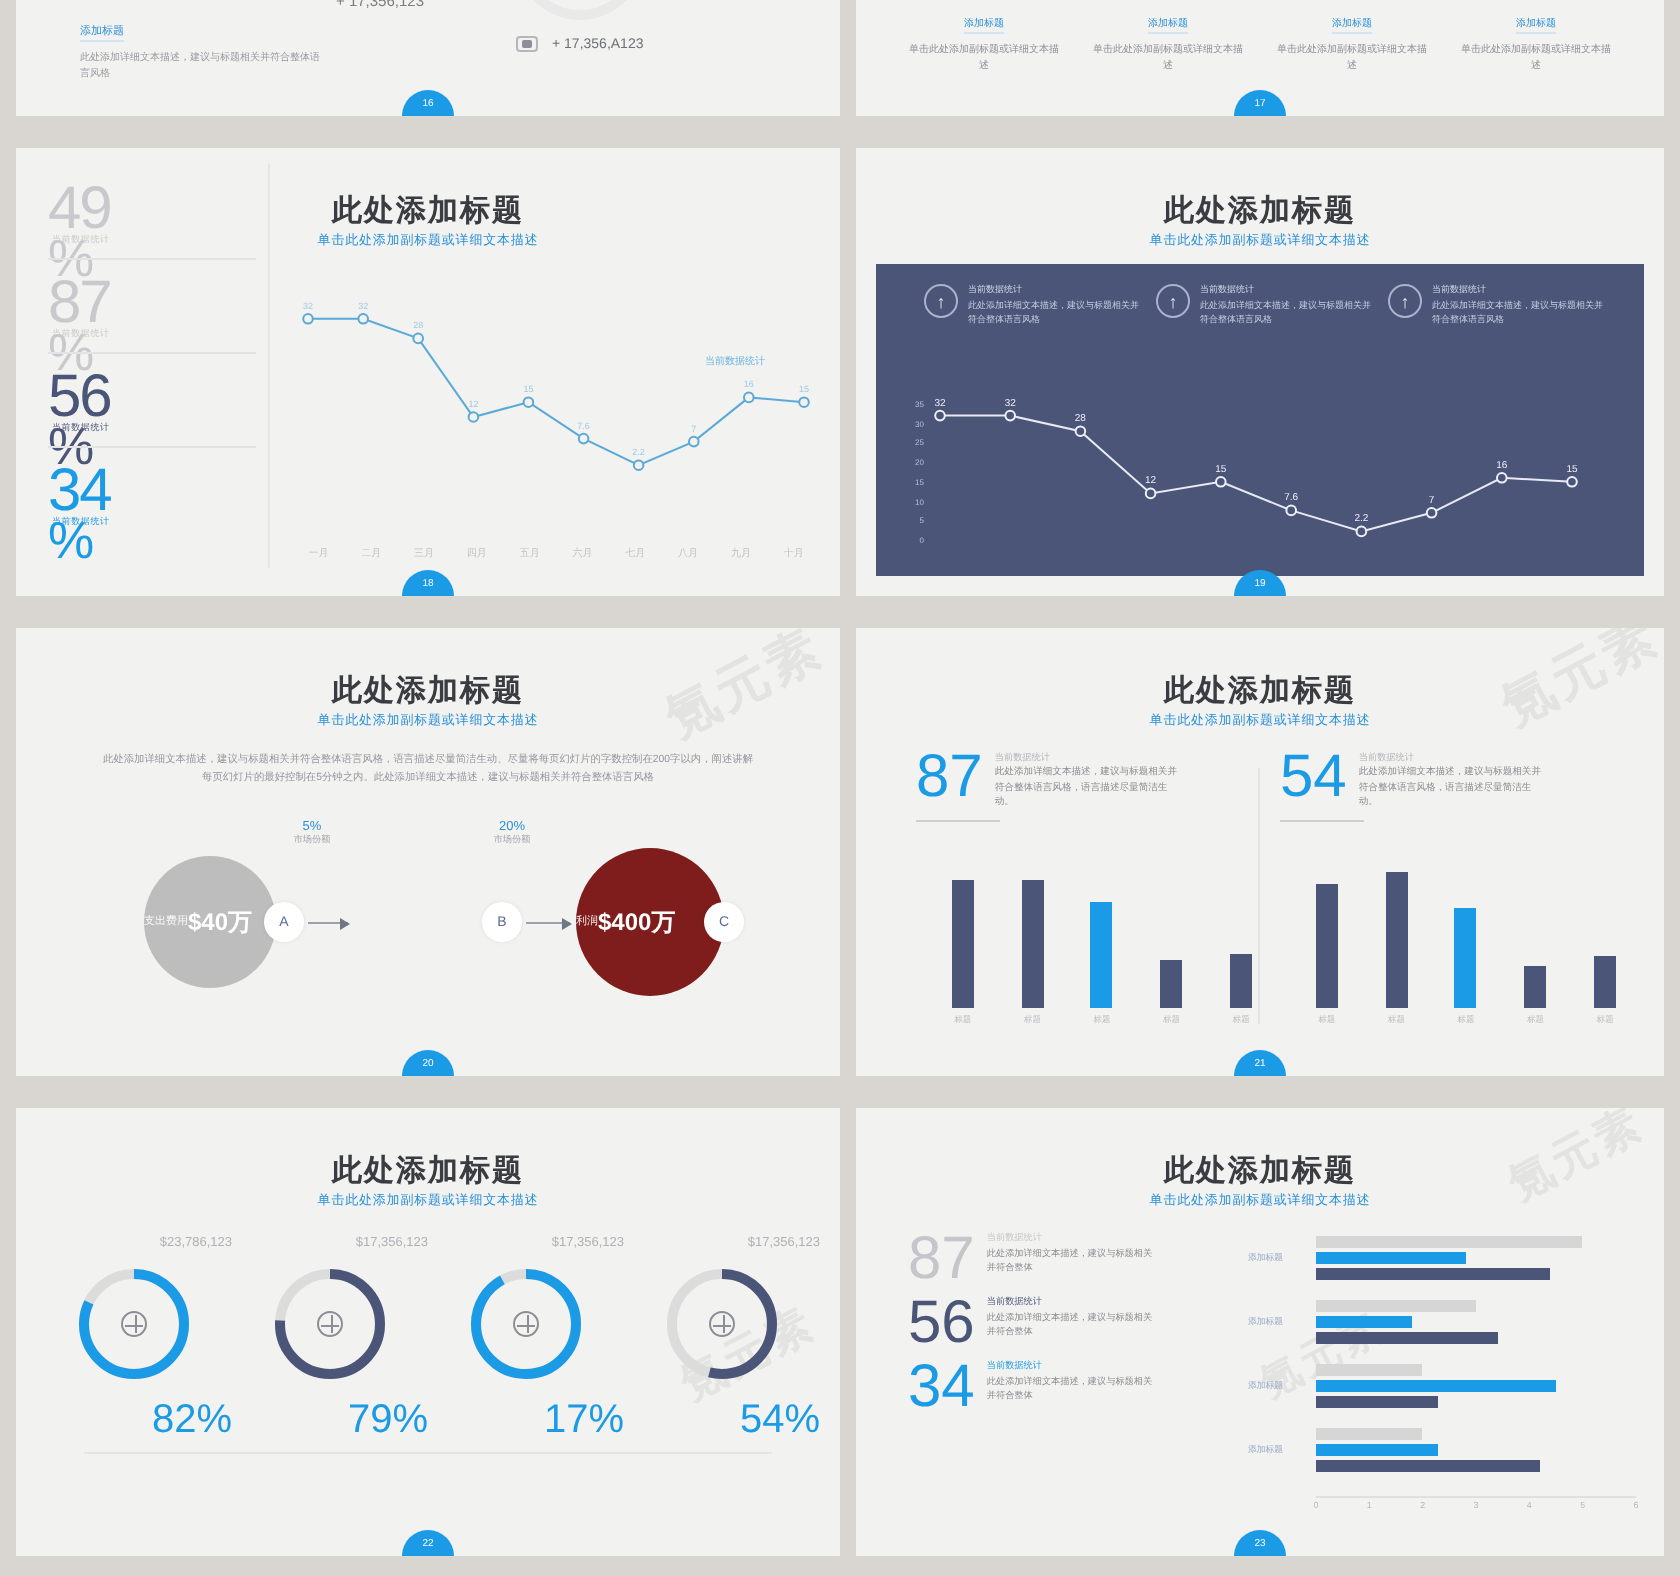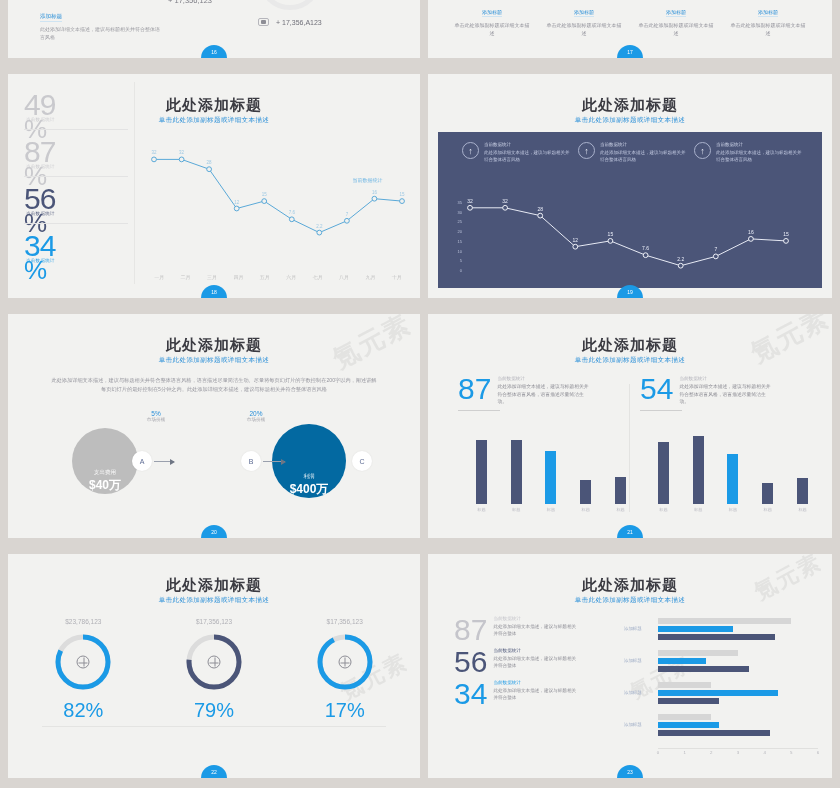--- a/index.html
+++ b/index.html
@@ -83,22 +83,22 @@
   #s19 .chartbox{ position:absolute; left:26px; right:10px; top:56px; bottom:6px;}
   #s19 .yaxis{ position:absolute; left:-18px; top:0; bottom:0; width:16px;}
   #s19 .yaxis span{ position:absolute; right:0; color:#b9c0d8; font-size:4px; transform:translateY(-50%);}
 
   
   #s20{ left:8px; top:314px; width:412px; height:224px;}
   #s20 .title{ top:22px; font-size:15px;}
   #s20 .subtitle{ top:42px; font-size:6.5px;}
   #s20 .para{ position:absolute; left:42px; right:42px; top:62px; text-align:center;
      color:#96969e; font-size:5.2px; line-height:9px;}
-  #s20 .stage{ position:absolute; border-radius:50%; display:flex; flex-direction:column;
-     align-items:center; justify-content:flex-end; color:#fff;}
+  #s20 .stage{ position:absolute; border-radius:50%; display:flex; flex-direction:row;
+     align-items:center; justify-content:flex-start; color:#fff;}
   #s20 .stage .cap{ font-size:5.5px; opacity:.92; margin-bottom:1px;}
   #s20 .stage .val{ font-size:12px; font-weight:bold;}
   #s20 .conn{ position:absolute; width:20px; height:20px; border-radius:50%;
      background:#fff; box-shadow:0 0 2px rgba(0,0,0,.08);
      display:flex; align-items:center; justify-content:center;
      color:#5d6b93; font-size:7px;}
   #s20 .arr{ position:absolute; height:1px; background:#9aa0ad;}
   #s20 .arr:after{ content:""; position:absolute; right:-1px; top:-2.5px;
      border-left:5px solid #6f7684; border-top:3px solid transparent; border-bottom:3px solid transparent;}
   #s20 .share{ position:absolute; text-align:center; width:60px;}
@@ -120,21 +120,21 @@
   #s21 .bar{ flex:1; display:flex; flex-direction:column; align-items:center; justify-content:flex-end; height:100%;}
   #s21 .bar i{ display:block; width:11px; }
   #s21 .bar span{ color:#bcbcc4; font-size:4.2px; margin-top:3px;}
   #s21 .vdiv{ position:absolute; left:201px; top:70px; bottom:26px; width:1px; background:#e3e3e1;}
 
   
   #s22{ left:8px; top:554px; width:412px; height:224px;}
   #s22 .title{ top:22px; font-size:15px;}
   #s22 .subtitle{ top:42px; font-size:6.5px;}
   #s22 .donuts{ position:absolute; left:10px; right:10px; top:64px; display:flex;}
-  #s22 .d{ flex:1; text-align:center;}
+  #s22 .d{ flex:1; text-align:right;}
   #s22 .d .amt{ color:#b0b0b6; font-size:6.5px; margin-bottom:8px;}
   #s22 .ringwrap{ position:relative; width:58px; height:58px; margin:0 auto;}
   #s22 .globe{ position:absolute; left:50%; top:50%; transform:translate(-50%,-50%);
      width:13px;height:13px;border-radius:50%; border:1px solid #8d8d95;
      display:flex; align-items:center; justify-content:center;}
   #s22 .globe:before{content:""; position:absolute; left:1px; right:1px; top:50%; height:1px; background:#8d8d95;}
   #s22 .globe:after{content:""; position:absolute; top:1px; bottom:1px; left:50%; width:1px; background:#8d8d95;}
   #s22 .pct{ font-size:20px; margin-top:8px; color:#1b9ae6;}
   #s22 .baseline{ position:absolute; left:34px; right:34px; top:172px; height:1px; background:#e4e4e2;}
 
@@ -350,21 +350,21 @@
     </div>
     <div class="share" style="left:218px; top:96px;">
       <div class="p">20%</div>
       <div class="t">市场份额</div>
     </div>
 
     <div class="stage" id="s20st0" style="left: 64px; top: 114px; width: 66px; height: 66px; background: rgb(189, 189, 189);">
       <div class="cap">支出费用</div>
       <div class="val">$40万</div>
     </div>
-    <div class="stage" id="s20st2" style="left: 264px; top: 110px; width: 74px; height: 74px; background: #0369a1;">
+    <div class="stage" id="s20st2" style="left: 280px; top: 110px; width: 74px; height: 74px; background: #7f1d1d;">
       <div class="cap">利润</div>
       <div class="val">$400万</div>
     </div>
 
     <div class="conn" style="left:124px; top:137px;">A</div>
     <div class="conn" style="left:233px; top:137px;">B</div>
     <div class="conn" style="left:344px; top:137px;">C</div>
 
     <div class="arr" style="left:146px; top:147px; width:20px;"></div>
     <div class="arr" style="left:255px; top:147px; width:22px;"></div>
@@ -471,20 +471,28 @@
           <div class="pct">79%</div>
         </div>
         <div class="d">
           <div class="amt">$17,356,123</div>
           <div class="ringwrap"><svg width="58" height="58" viewBox="0 0 58 58">
               <circle cx="29" cy="29" r="25" fill="none" stroke="#dcdcdc" stroke-width="5"></circle>
               <circle cx="29" cy="29" r="25" fill="none" stroke="#1b9ae6" stroke-width="5" stroke-dasharray="157.1" stroke-dashoffset="12.6" transform="rotate(-90 29 29)" stroke-linecap="butt"></circle>
             </svg><div class="globe"></div></div>
           <div class="pct">17%</div>
         </div>
+        <div class="d">
+          <div class="amt">$17,356,123</div>
+          <div class="ringwrap"><svg width="58" height="58" viewBox="0 0 58 58">
+              <circle cx="29" cy="29" r="25" fill="none" stroke="#dcdcdc" stroke-width="5"></circle>
+              <circle cx="29" cy="29" r="25" fill="none" stroke="#4b5578" stroke-width="5" stroke-dasharray="157.1" stroke-dashoffset="72.3" transform="rotate(-90 29 29)" stroke-linecap="butt"></circle>
+            </svg><div class="globe"></div></div>
+          <div class="pct">54%</div>
+        </div>
       </div>
     <div class="pagebadge">22</div>
   </div>
 
   <div class="slide" id="s23">
     <div class="wm" style="right:8px; top:8px; font-size:22px;">氪元素</div>
     <div class="wm" style="left:200px; top:110px; font-size:20px;">氪元素</div>
     <div class="title">此处添加标题</div>
     <div class="subtitle">单击此处添加副标题或详细文本描述</div>
 

